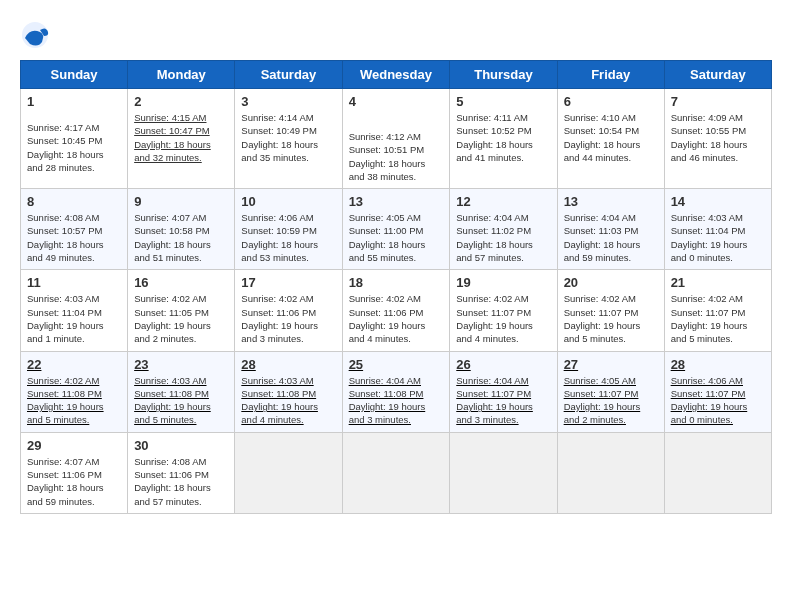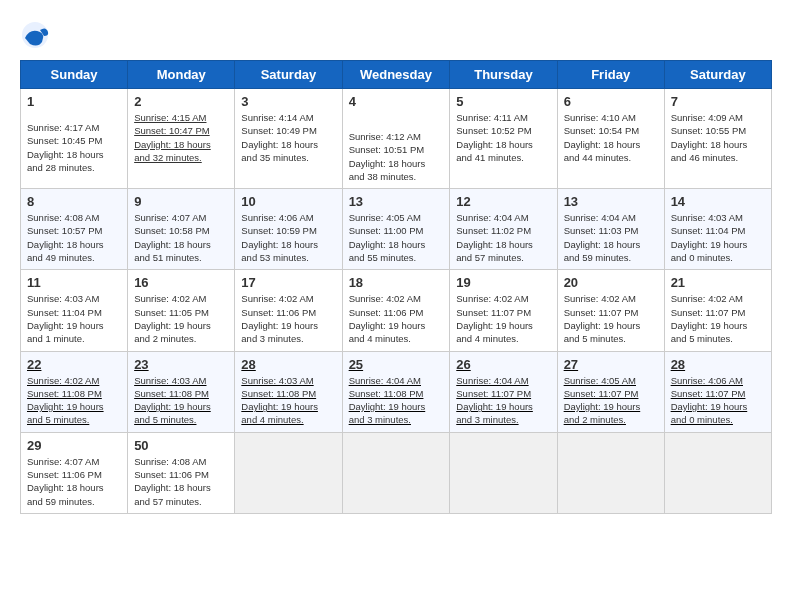--- a/index.html
+++ b/index.html
@@ -325,21 +325,21 @@
       </tr>
       <tr class="row-shade-5">
         <td>
           <span class="day-number">29</span>
           <div class="day-info" style="white-space: pre-wrap;">Sunrise: 4:07 AM
 Sunset: 11:06 PM
 Daylight: 18 hours
 and 59 minutes.</div>
         </td>
         <td>
-          <span class="day-number">50</span>
+          <span class="day-number">30</span>
           <div class="day-info" style="white-space: pre-wrap;">Sunrise: 4:08 AM
 Sunset: 11:06 PM
 Daylight: 18 hours
 and 57 minutes.</div>
         </td>
         <td class="empty-cell" style="background: rgb(232, 232, 232);"></td>
         <td class="empty-cell" style="background: rgb(232, 232, 232);"></td>
         <td class="empty-cell" style="background: rgb(232, 232, 232);"></td>
         <td class="empty-cell" style="background: rgb(232, 232, 232);"></td>
         <td class="empty-cell" style="background: rgb(232, 232, 232);"></td>

